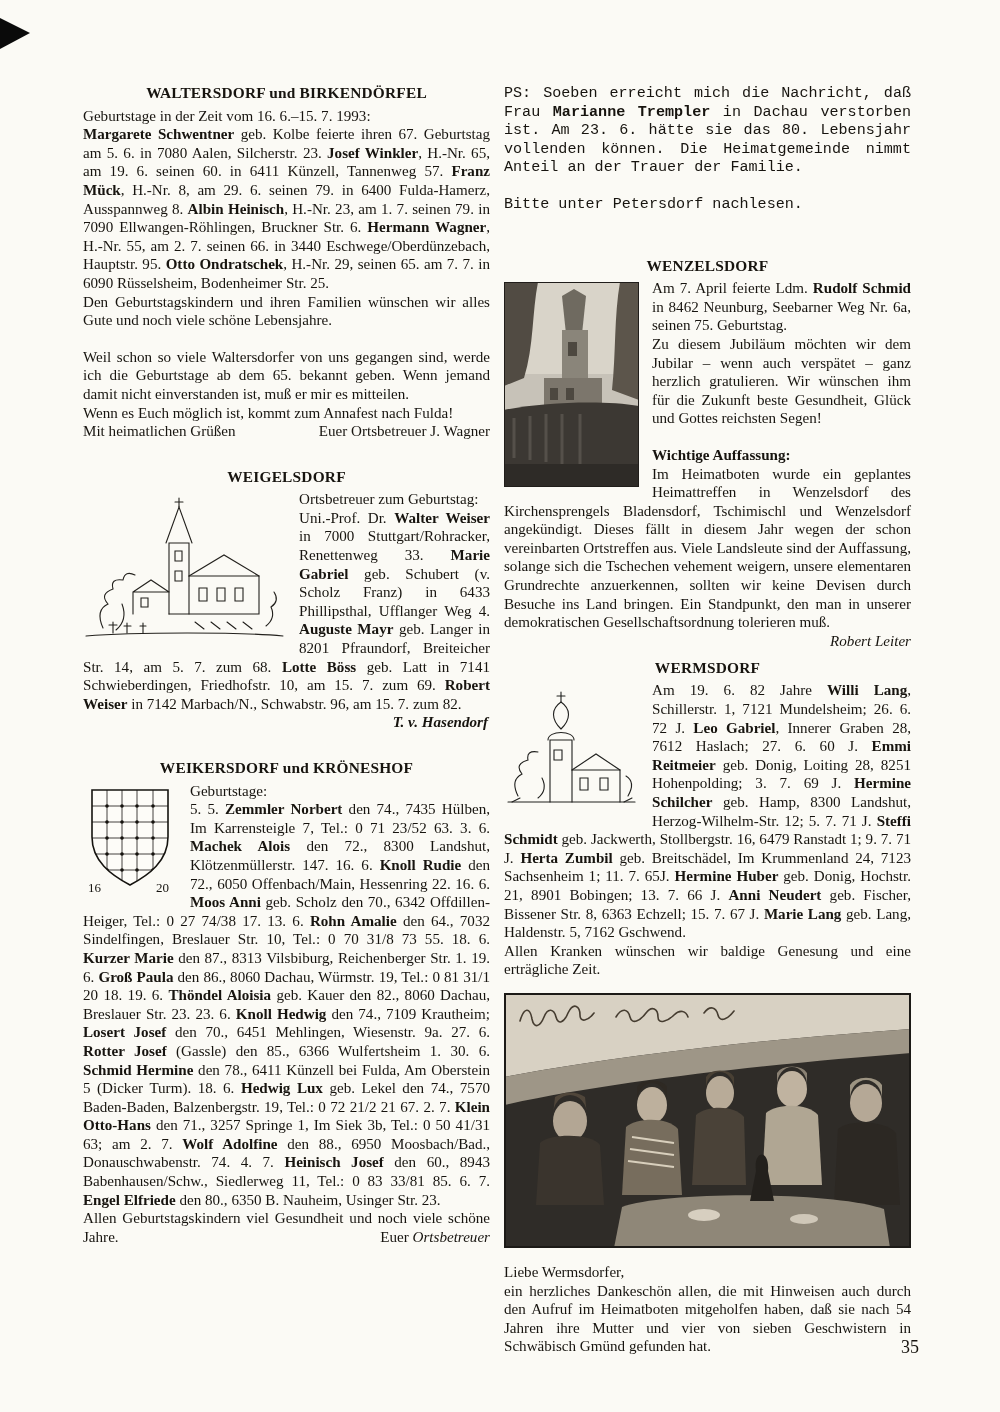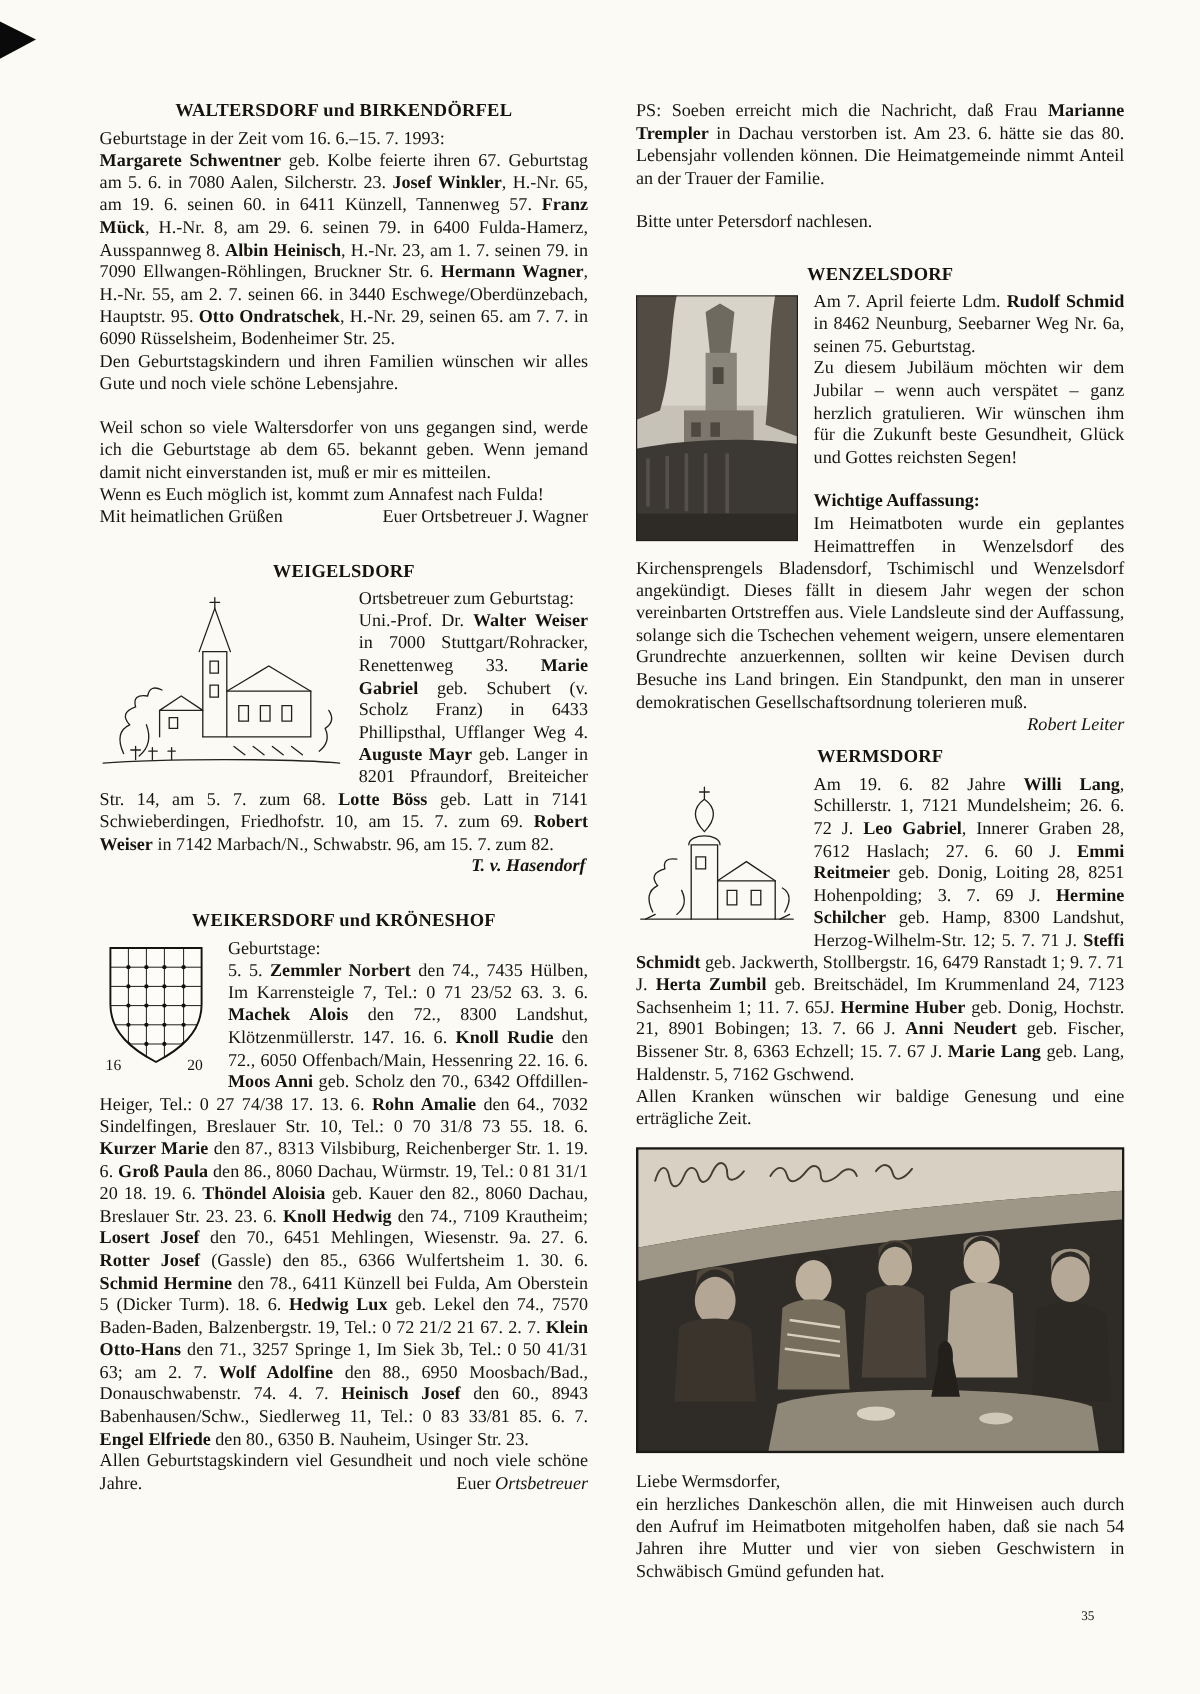--- a/index.html
+++ b/index.html
@@ -17,21 +17,21 @@
   .corner-mark {
     position: absolute; left: 0; top: 18px;
     width: 0; height: 0;
     border-left: 30px solid #0a0a0a;
     border-top: 15px solid transparent;
     border-bottom: 16px solid transparent;
   }
   .columns {
     position: absolute; left: 83px; top: 84px;
     width: 838px;
-    display: flex; gap: 40px;
+    display: flex; gap: 14px;
   }
   .col { width: 407px; flex: 0 0 407px; }
   .sec { margin: 0 0 27px 0; }
   .sec-heading {
     font-size: 15.4px; font-weight: 700;
     text-align: center;
     margin: 0 0 4px 0;
     letter-spacing: 0.2px;
   }
   p { margin: 0; }
@@ -40,21 +40,21 @@
   .gap-top { margin-top: 18px; }
   .subhead { font-weight: 700; }
   .sig-row { display: flex; justify-content: space-between; align-items: flex-end; }
   .sig-right-line { text-align: right; padding-right: 2px; font-weight: bold; }
   .sig-float { float: right; padding-left: 12px; }
   .float-img { float: left; margin: 3px 13px 3px 0; display: block; }
   .float-img svg { display: block; }
   .photo-block { margin: 14px 0 0 0; }
   .photo-block svg { display: block; }
   .letter { margin-top: 15px; }
-  .page-number { position: absolute; left: 901px; top: 1338px; font-size: 11px; text-align: right; }
+  .page-number { position: absolute; left: 901px; top: 1338px; font-size: 18px; text-align: right; }
 </style>
 </head>
 <body>
 
 <div class="sheet">
   <div class="corner-mark"></div>
 
   <main class="columns">
 
     <div class="col">
@@ -149,21 +149,21 @@
             <span>Allen Geburtstagskindern viel Gesundheit und noch viele schöne Jahre.</span>
             <span class="sig-float"><span>Euer </span><span style="font-style: italic;">Ortsbetreuer</span></span>
           </p>
         </div>
       </section>
 
     </div>
 
     <div class="col">
 
-      <section class="sec" style="margin-bottom:25px;">
+      <section class="sec" style="margin-bottom:43px;font-family:Liberation Mono, monospace;">
         <p class="para"><span>PS: Soeben erreicht mich die Nachricht, daß Frau </span><span style="font-weight: 700;">Marianne Trempler</span><span> in Dachau verstorben ist. Am 23. 6. hätte sie das 80. Lebensjahr vollenden können. Die Heimatgemeinde nimmt Anteil an der Trauer der Familie.</span></p>
         <p class="line gap-top">Bitte unter Petersdorf nachlesen.</p>
       </section>
 
       <section class="sec">
         <h2 class="sec-heading">WENZELSDORF</h2>
         <div>
           <span class="float-img">
             <svg width="135" height="205" viewBox="0 0 135 205" role="img">
               <rect width="135" height="205" fill="#c7c2b8"></rect>

